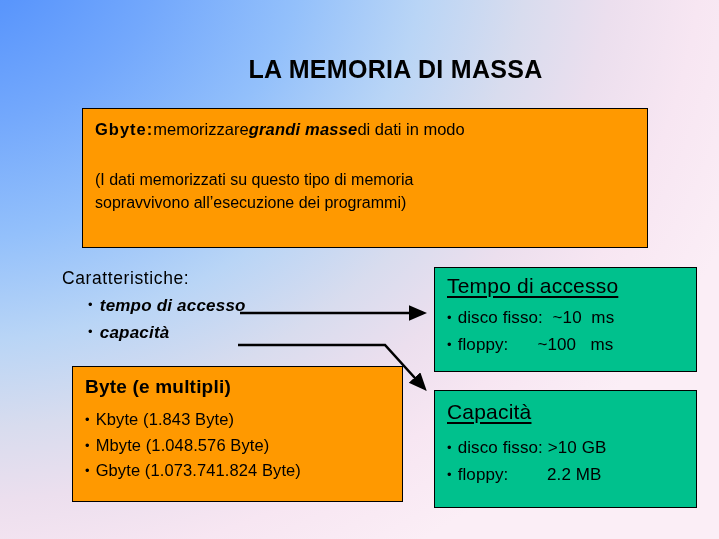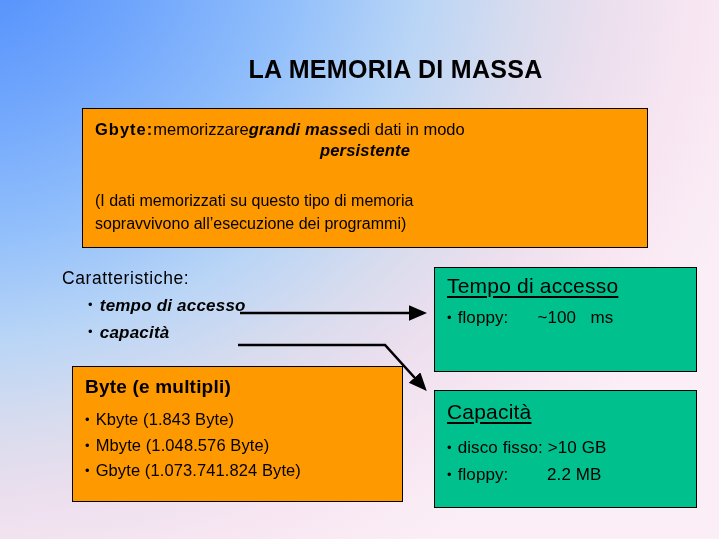--- a/index.html
+++ b/index.html
@@ -69,21 +69,20 @@
   }
   .scopo-lead {
     font-weight: bold;
     letter-spacing: 1px;
     font-size: 16.5px;
   }
   .it-bold {
     font-weight: bold;
     font-style: italic;
     letter-spacing: 0.2px;
-    text-align: center;
   }
   #scopo-note {
     margin-top: 28px;
     font-size: 16px;
     line-height: 1.45;
   }
 
   
   #caratteristiche {
     position: absolute;
@@ -189,21 +188,20 @@
 </style>
 </head>
 <body>
 
 <div id="slide">
 
   <div id="slide-title">LA MEMORIA DI MASSA</div>
 
   <div id="scopo-box" class="box box-orange">
     <div class="scopo-line"><span class="scopo-lead">Gbyte:</span><span>memorizzare</span><span class="it-bold">grandi masse</span><span>di dati in modo</span></div>
-    <div class="scopo-line it-bold">persistente</div>
     <div id="scopo-note">
       <div>(I dati memorizzati su questo tipo di memoria</div>
       <div>sopravvivono all’esecuzione dei programmi)</div>
     </div>
   </div>
 
   <div id="caratteristiche">
     <div id="caratteristiche-title">Caratteristiche:</div>
     <div class="carat-item"><span class="carat-bullet">•</span><span>tempo di accesso</span></div>
     <div class="carat-item"><span class="carat-bullet">•</span><span>capacità</span></div>
@@ -222,20 +220,21 @@
   <div id="byte-box" class="box box-orange">
     <div id="byte-title">Byte (e multipli)</div>
     <div class="byte-item"><span class="b">•</span><span>Kbyte (1.843 Byte)</span></div>
     <div class="byte-item"><span class="b">•</span><span>Mbyte (1.048.576 Byte)</span></div>
     <div class="byte-item"><span class="b">•</span><span>Gbyte (1.073.741.824 Byte)</span></div>
   </div>
 
   <div id="tempo-box" class="box box-green">
     <div class="green-title">Tempo di accesso</div>
     <div class="green-list">
+      <div class="green-item"><span class="b">•</span><span>disco fisso:  ~10  ms</span></div>
       <div class="green-item"><span class="b">•</span><span>floppy:      ~100   ms</span></div>
     </div>
   </div>
 
   <div id="capacita-box" class="box box-green">
     <div class="green-title">Capacità</div>
     <div class="green-list">
       <div class="green-item"><span class="b">•</span><span>disco fisso: &gt;10 GB</span></div>
       <div class="green-item"><span class="b">•</span><span>floppy:        2.2 MB</span></div>
     </div>

